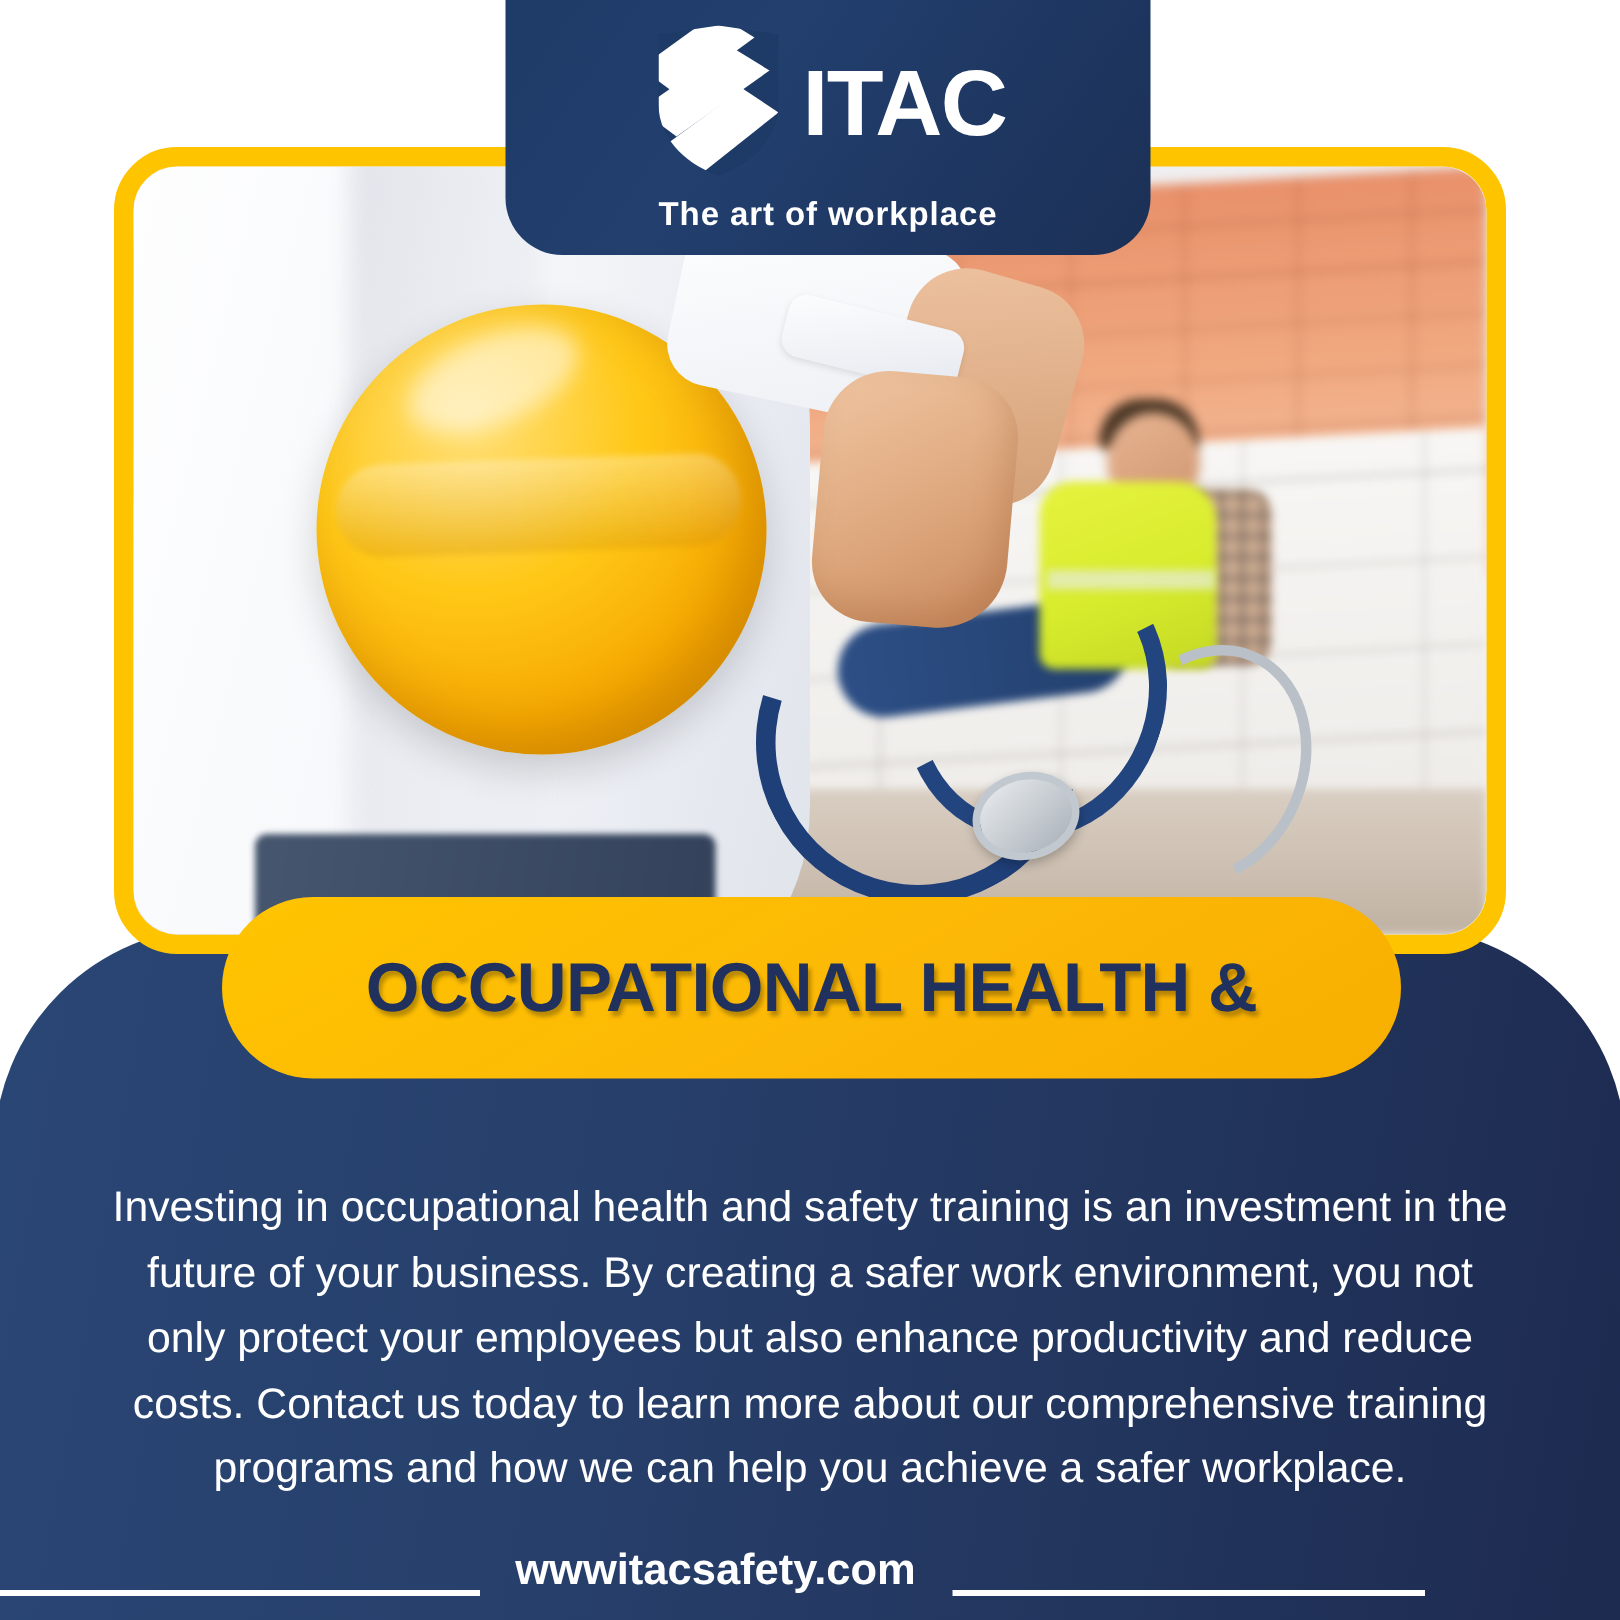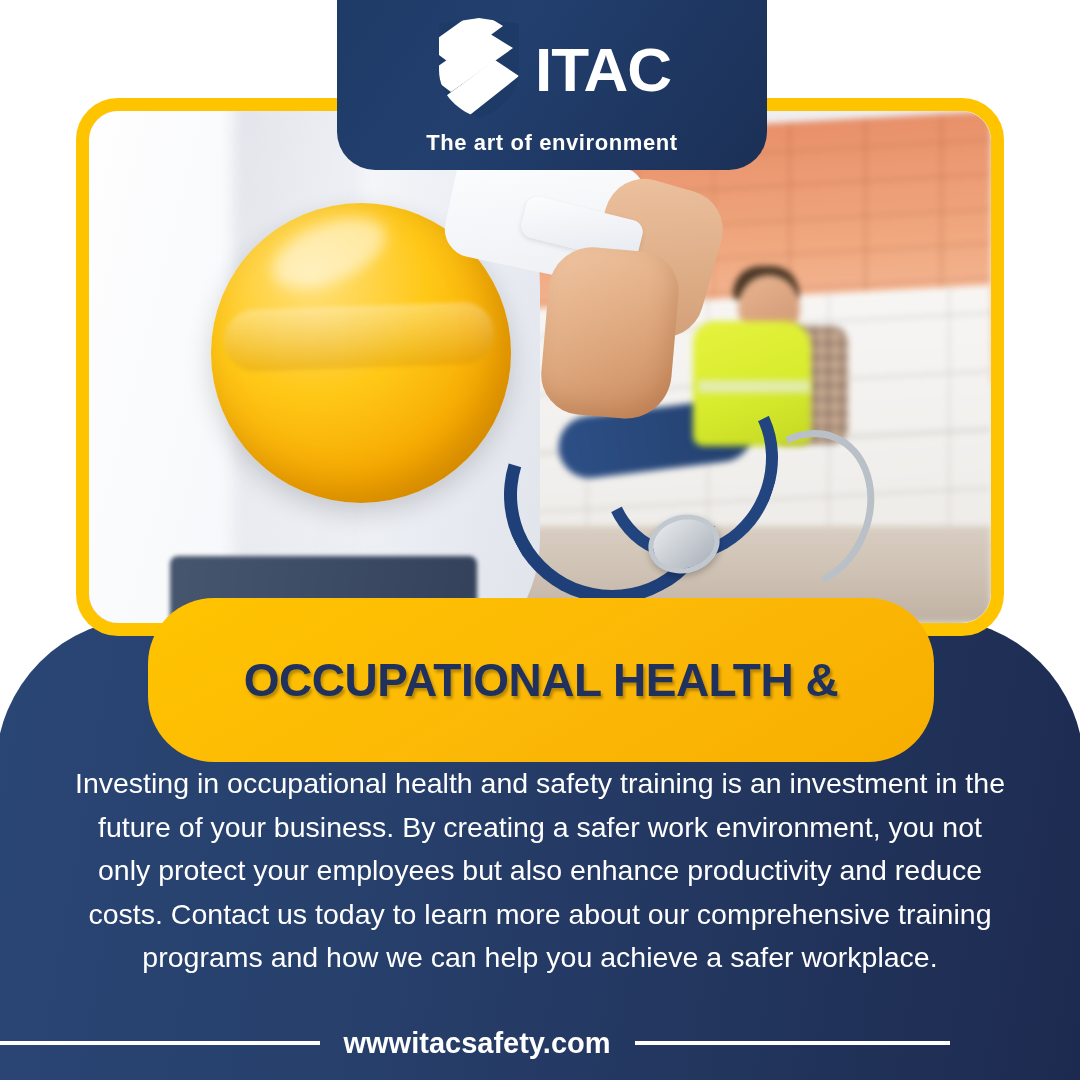--- a/index.html
+++ b/index.html
@@ -169,42 +169,42 @@
   .logo-row{display:flex;align-items:center;gap:10px;}
   .logo-word{
     color:#ffffff;font-size:62px;font-weight:bold;letter-spacing:-1px;line-height:.92;
   }
   .logo-tag{
     color:#ffffff;font-size:22px;font-weight:bold;letter-spacing:.6px;margin-top:6px;
   }
 
   
   .title-banner{
-    position:absolute;left:148px;top:598px;width:786px;height:164px;
+    position:absolute;left:148px;top:598px;width:786px;height:121px;
     background:linear-gradient(150deg,#ffc400 0%,#fcb806 55%,#f7ae00 100%);
     border-radius:66px;z-index:5;
     display:flex;align-items:center;justify-content:center;
   }
   .title-text{
     color:#20315e;font-size:46px;font-weight:bold;line-height:1.14;text-align:center;
     letter-spacing:-.5px;text-shadow:2px 3px 3px rgba(0,0,0,.28);
     padding:0 26px;
   }
 
   
   .body-copy{
-    position:absolute;left:70px;top:762px;width:940px;z-index:4;
+    position:absolute;left:70px;top:784px;width:940px;z-index:4;
     color:#ffffff;font-size:28.5px;line-height:1.53;text-align:center;
     font-family:"Liberation Sans",sans-serif;
   }
 
   
   .footer{
     position:absolute;left:0;top:1022px;width:936px;height:42px;z-index:4;
-    display:flex;align-items:center;justify-content:center;gap:24px;
+    display:flex;align-items:flex-end;justify-content:center;gap:24px;
   }
   .rule{height:4px;background:#ffffff;flex:0 0 auto;}
   .rule-left{width:333px;}
   .rule-right{width:315px;}
   .site{color:#ffffff;font-size:29px;font-weight:bold;white-space:nowrap;}
 </style>
 </head>
 <body>
 
 <div class="poster">
@@ -264,21 +264,21 @@
             <g fill="#ffffff">
               <polygon points="-6,30 44,-6 70,10 18,48"></polygon>
               <polygon points="-6,58 54,16 80,32 18,76"></polygon>
               <polygon points="2,88 62,44 86,60 28,106"></polygon>
             </g>
           </g>
         </svg>
       </span>
       <span class="logo-word">ITAC</span>
     </div>
-    <div class="logo-tag">The art of environment</div>
+    <div class="logo-tag">The art of workplace</div>
   </div>
 
   <div class="title-banner">
     <div class="title-text">
       <span>OCCUPATIONAL HEALTH &amp;</span><br>
     </div>
   </div>
 
   <div class="body-copy">Investing in occupational health and safety training is an investment in the future of your business. By creating a safer work environment, you not only protect your employees but also enhance productivity and reduce costs. Contact us today to learn more about our comprehensive training programs and how we can help you achieve a safer workplace.</div>
 

